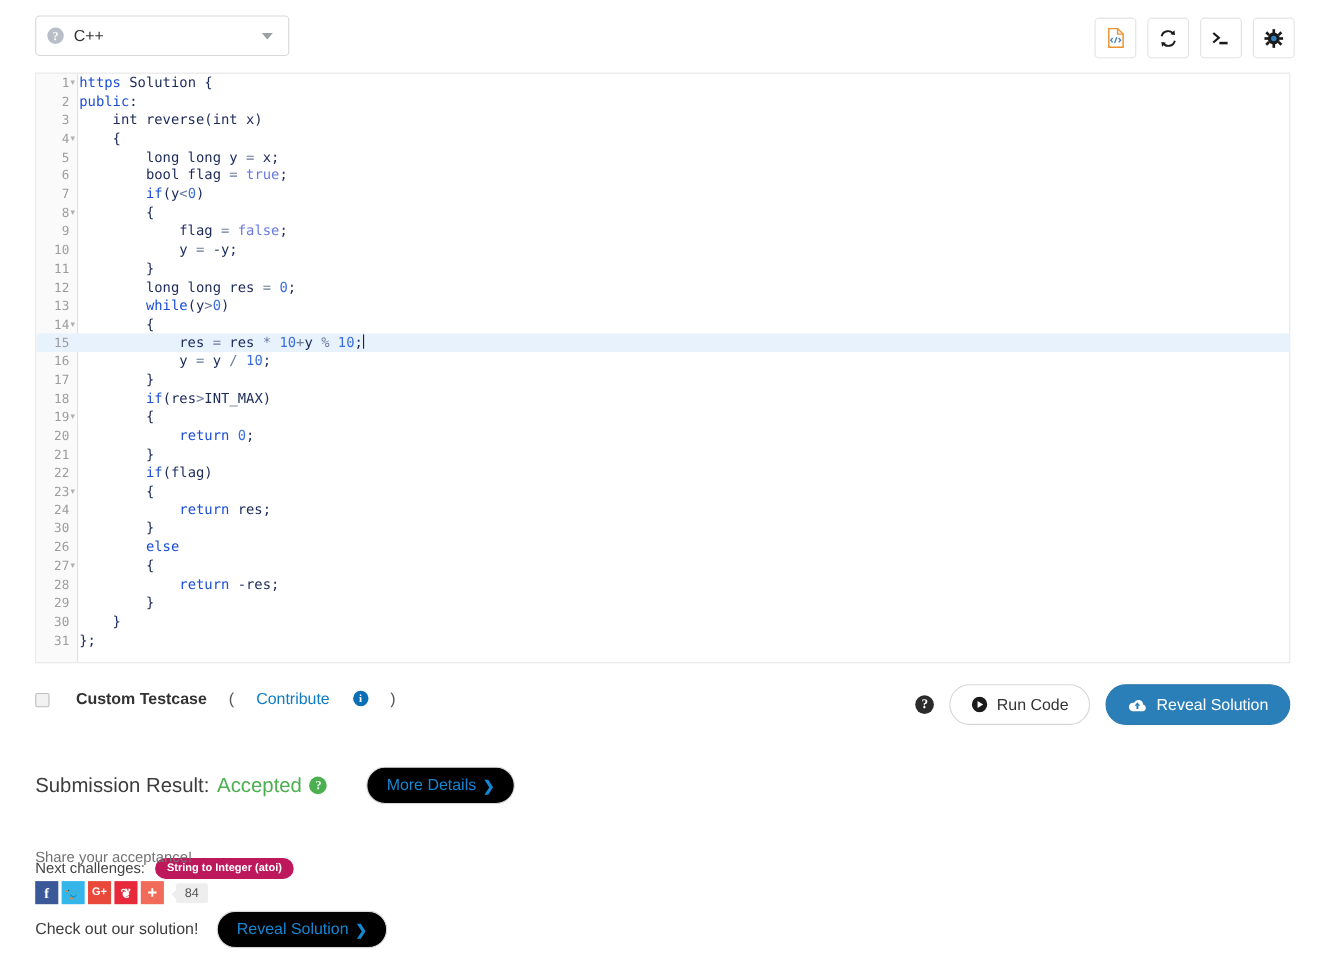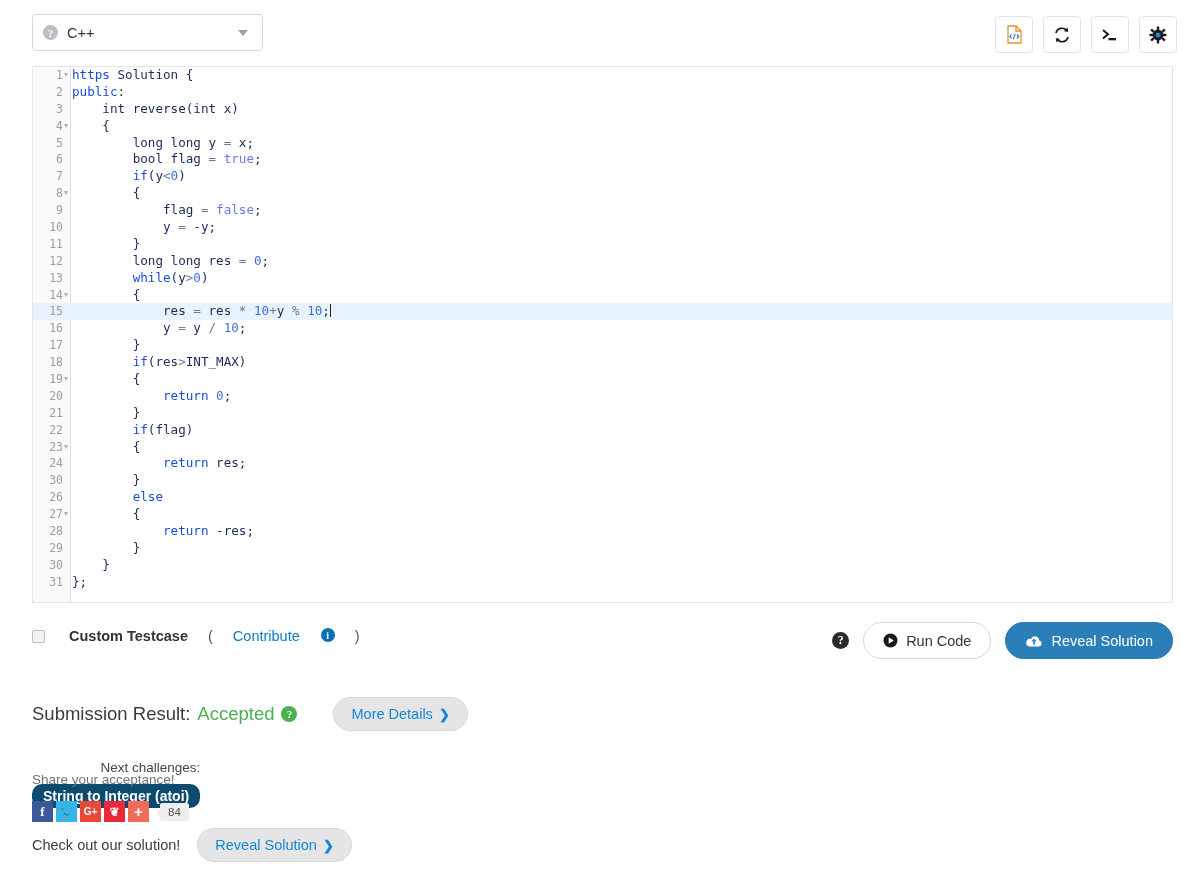--- a/index.html
+++ b/index.html
@@ -185,35 +185,35 @@
     width: 16px; height: 16px; border-radius: 50%;
     background: #4caf50; color: #fff;
     font-size: 11px; font-weight: bold;
     display: flex; align-items: center; justify-content: center;
     font-family: "Liberation Serif", serif;
     margin-left: 7px; cursor: pointer;
   }
   .btn-outline {
     height: 34px; padding: 0 17px;
     border: 1px solid #d8d8d8; border-radius: 17px;
-    background: #e5e5e5; color: #1487d4;
+    background: #000000; color: #1487d4;
     font-size: 14.5px;
     display: flex; align-items: center; gap: 6px;
     cursor: pointer;
   }
   .chev { font-size: 13px; font-weight: bold; }
 
   .next-row {
-    position: absolute; left: 32px; top: 760px;
-    display: flex; align-items: flex-end; gap: 9px; flex-direction: column;
+    position: absolute; left: 32px; top: 780px;
+    display: flex; align-items: center; gap: 9px;
   }
   .next-label { font-size: 13.5px; color: #444; }
   .badge {
-    background: #0c4a6e; color: #fff;
-    font-size: 14px; font-weight: bold;
+    background: #be185d; color: #fff;
+    font-size: 10px; font-weight: bold;
     padding: 4px 11px; border-radius: 10px;
     cursor: pointer;
   }
 
   .share-title {
     position: absolute; left: 32px; top: 772px;
     font-size: 13.5px; color: #737373;
   }
   .share-row {
     position: absolute; left: 32px; top: 801px;

